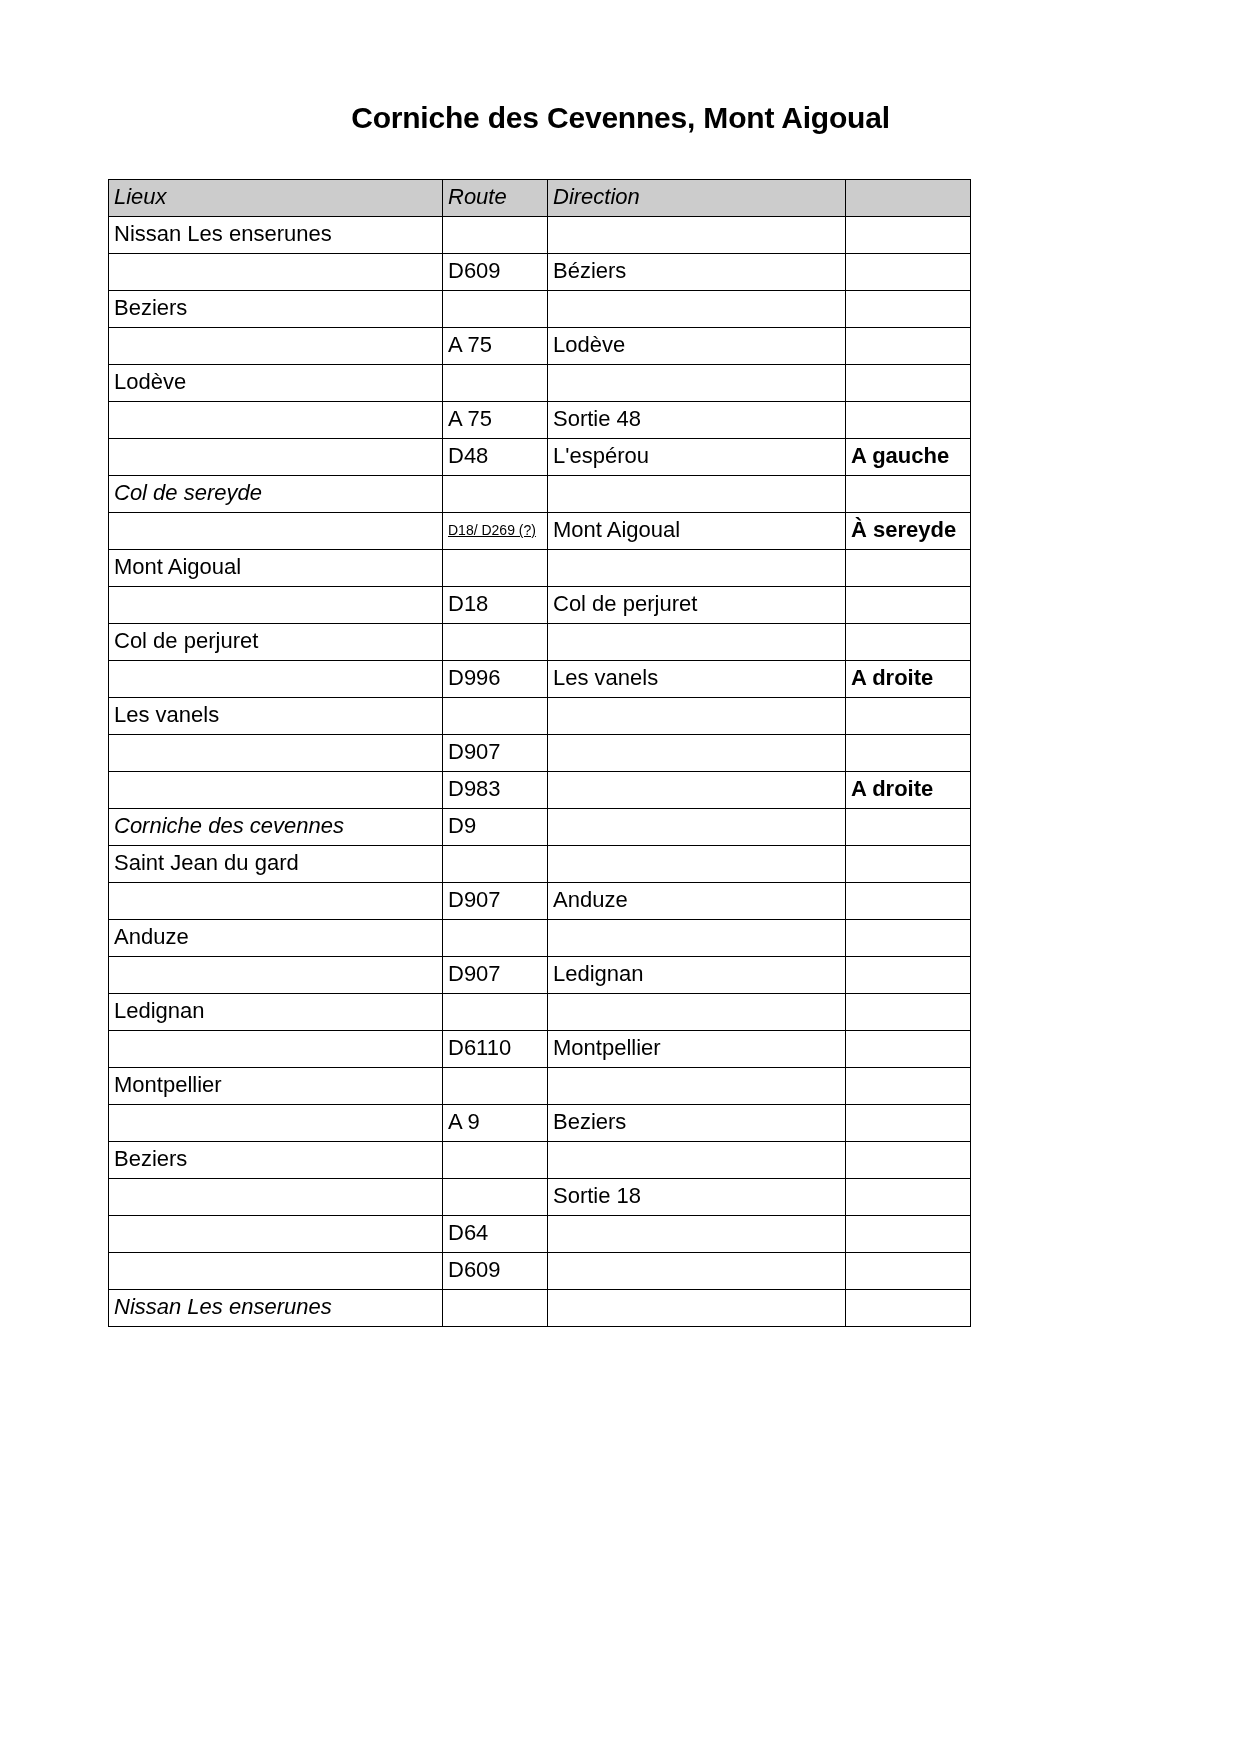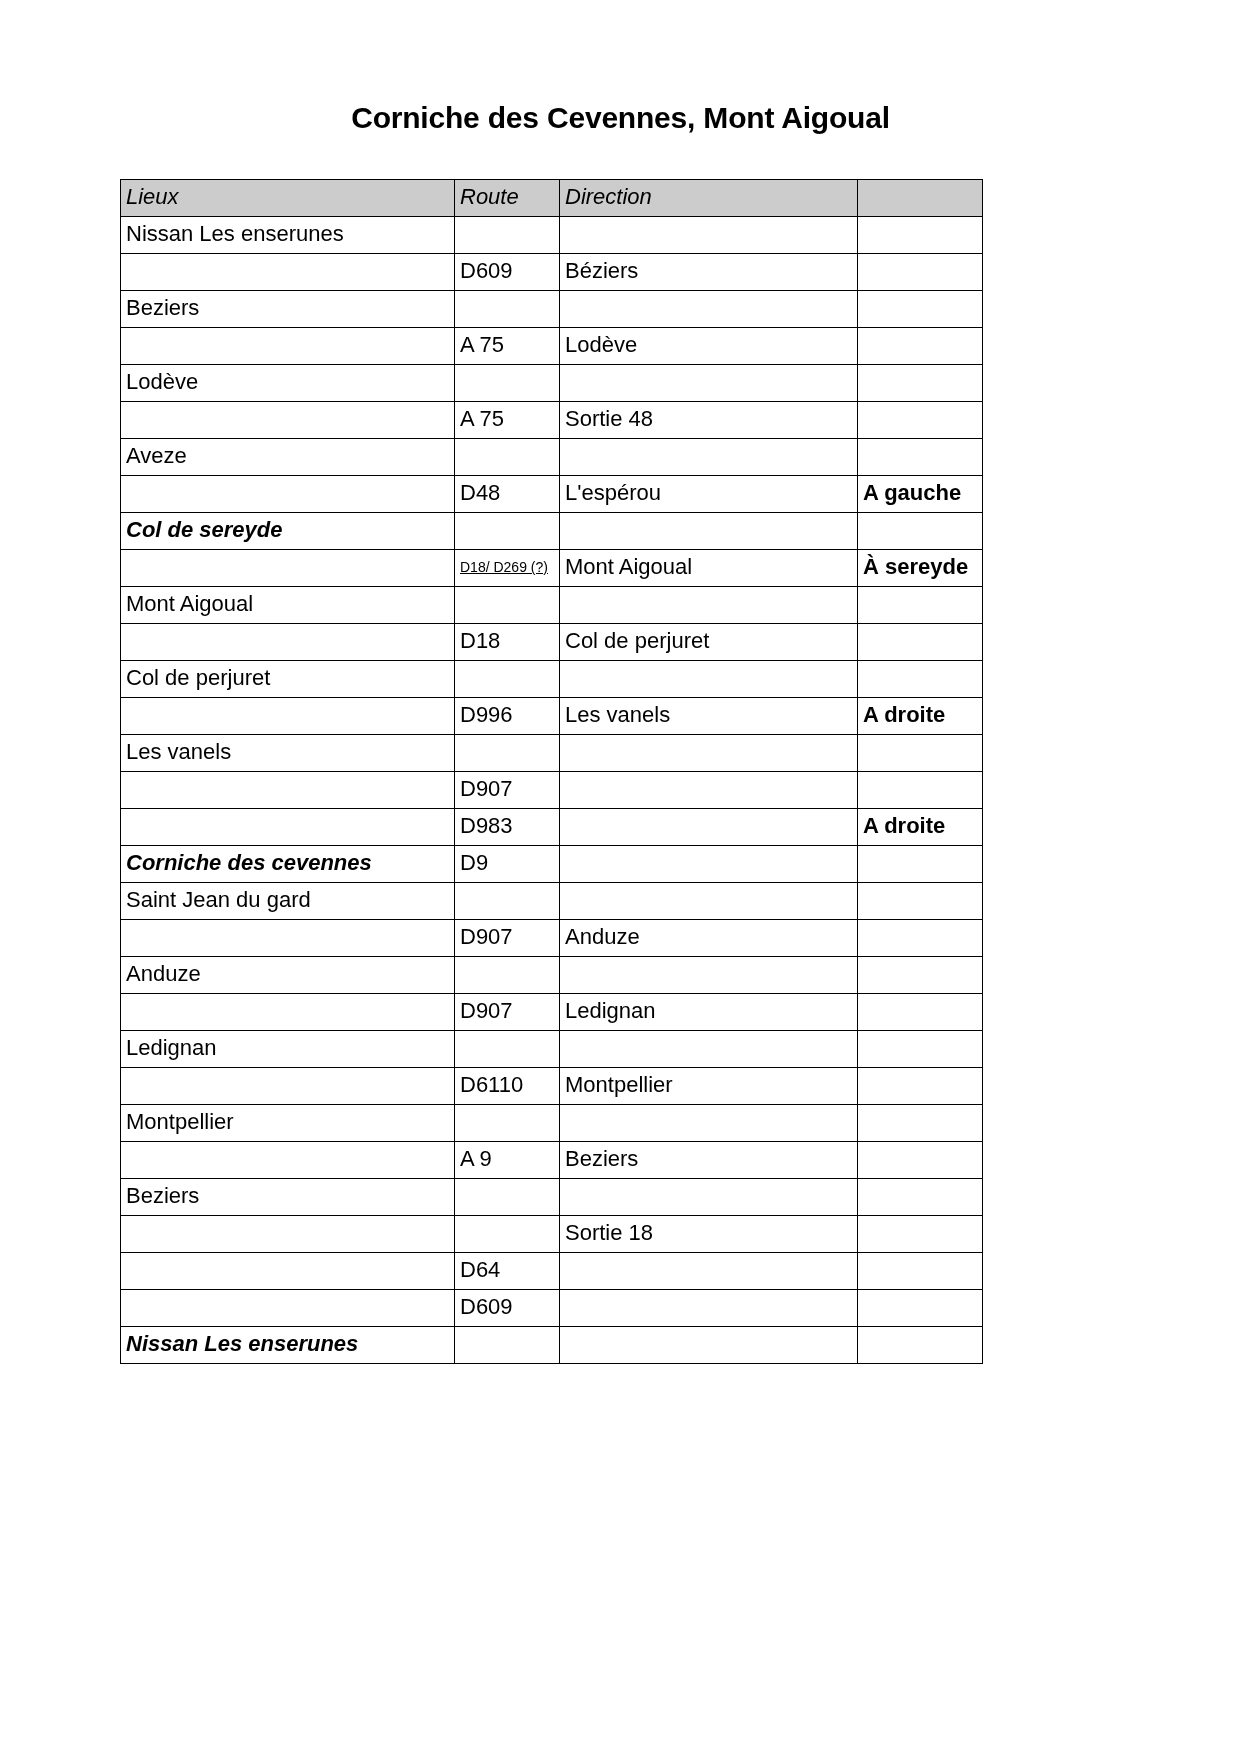--- a/index.html
+++ b/index.html
@@ -29,21 +29,21 @@
     width: 1241px;
     text-align: center;
     font-size: 30px;
     font-weight: bold;
     letter-spacing: -0.2px;
     line-height: 1.1;
   }
   .route-table {
     position: absolute;
     top: 179px;
-    left: 120px;
+    left: 108px;
     width: 862px;
     border-collapse: collapse;
     table-layout: fixed;
   }
   .route-table col.c-lieux  { width: 334px; }
   .route-table col.c-route  { width: 105px; }
   .route-table col.c-dir    { width: 298px; }
   .route-table col.c-side   { width: 125px; }
 
   .route-table td, .route-table th {
@@ -57,21 +57,21 @@
     font-weight: normal;
     white-space: nowrap;
     overflow: visible;
   }
   .route-table thead th {
     background: #cccccc;
     font-style: italic;
     font-weight: normal;
   }
   td.emph, th.emph {
-    font-weight: bold;
+    font-weight: normal;
     font-style: italic;
   }
   td.small-note {
     font-size: 14px;
     letter-spacing: 0px;
     text-decoration: underline;
   }
   td.overflow-cell {
     overflow: visible;
     font-weight: bold;
@@ -130,26 +130,20 @@
           <td></td>
           <td class="overflow-cell"></td>
         </tr>
         <tr>
           <td></td>
           <td>A 75</td>
           <td>Sortie 48</td>
           <td class="overflow-cell"></td>
         </tr>
         <tr>
-          <td>Aveze</td>
-          <td></td>
-          <td></td>
-          <td class="overflow-cell"></td>
-        </tr>
-        <tr>
           <td></td>
           <td>D48</td>
           <td>L'espérou</td>
           <td class="overflow-cell">A gauche</td>
         </tr>
         <tr>
           <td class="emph">Col de sereyde</td>
           <td></td>
           <td></td>
           <td class="overflow-cell"></td>

